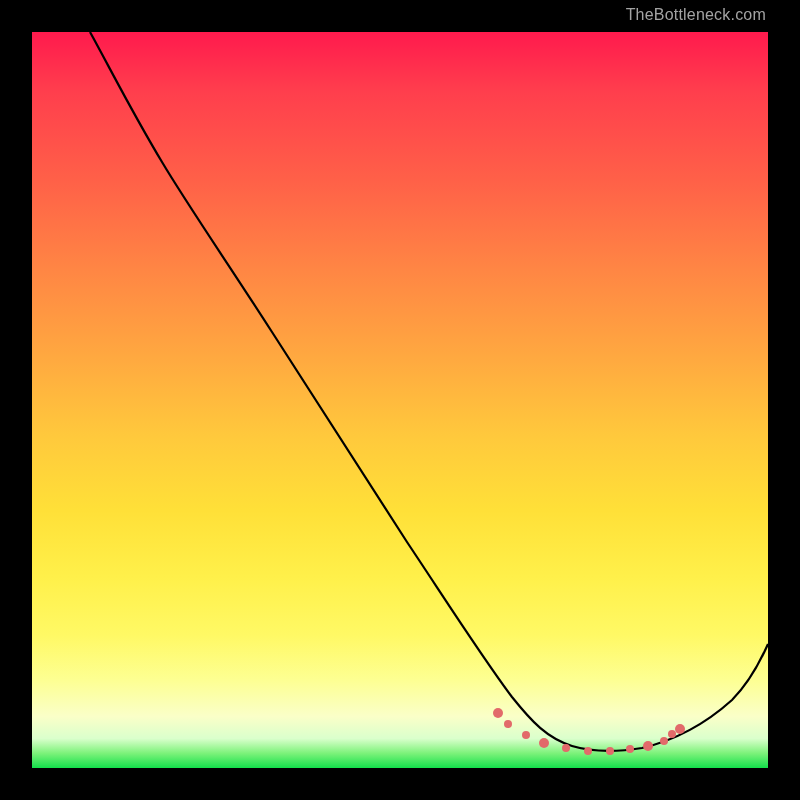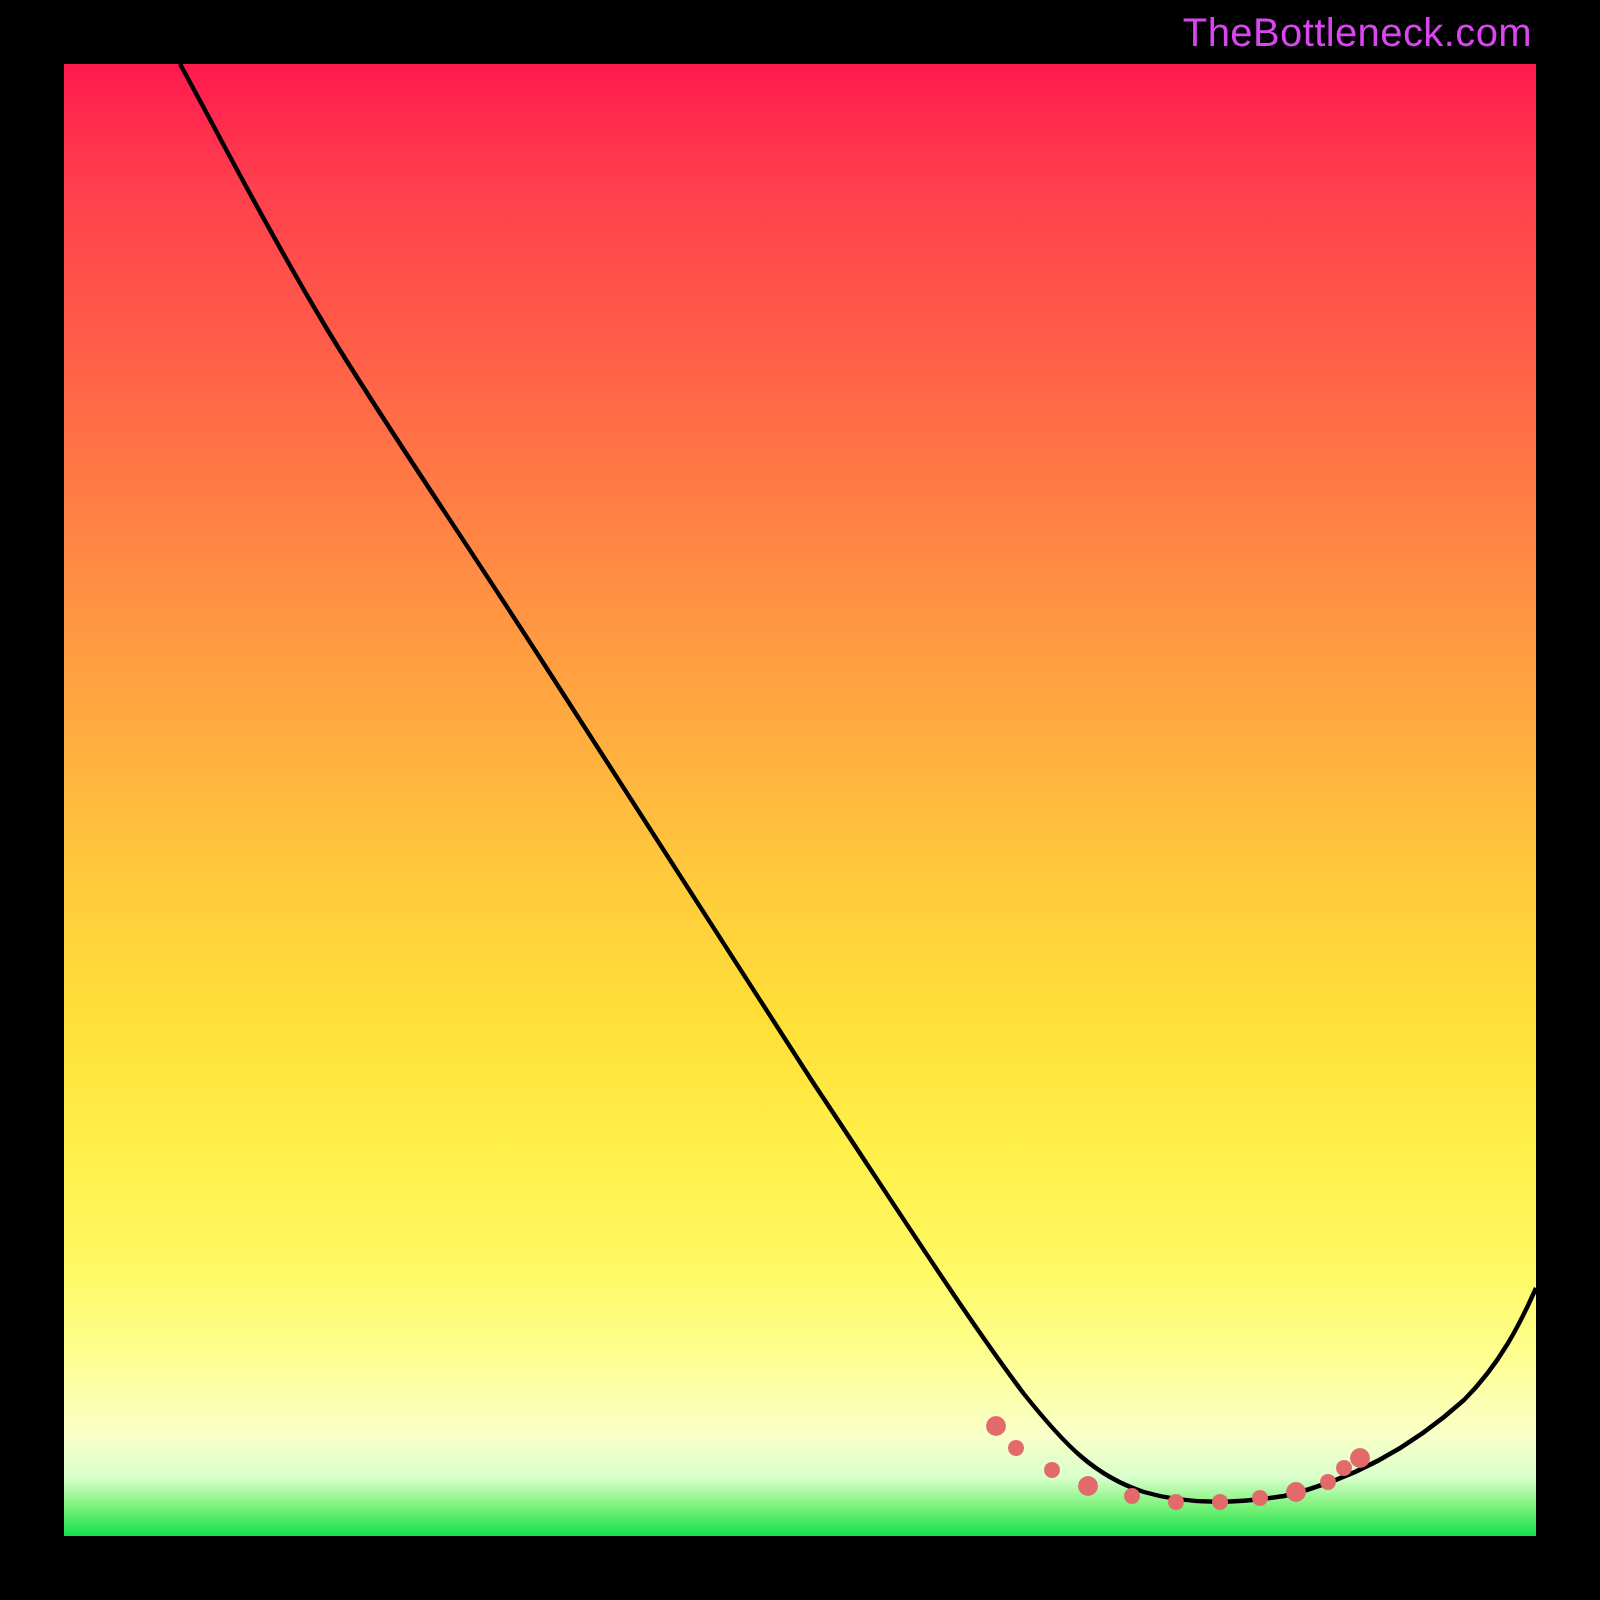--- a/index.html
+++ b/index.html
@@ -39,22 +39,22 @@
       #faffc8 93%,
       #daffcc 96%,
       #7cf27a 98%,
       #13e04b 100%
     );
   }
   .watermark {
     position: absolute;
     top: 6px;
     right: 34px;
-    color: #d946ef;
-    font-size: 20px;
+    color: #a3a3a3;
+    font-size: 16px;
     font-weight: 500;
     letter-spacing: 0.2px;
   }
   svg.curve {
     position: absolute;
     top: 0;
     left: 0;
     width: 736px;
     height: 736px;
   }

